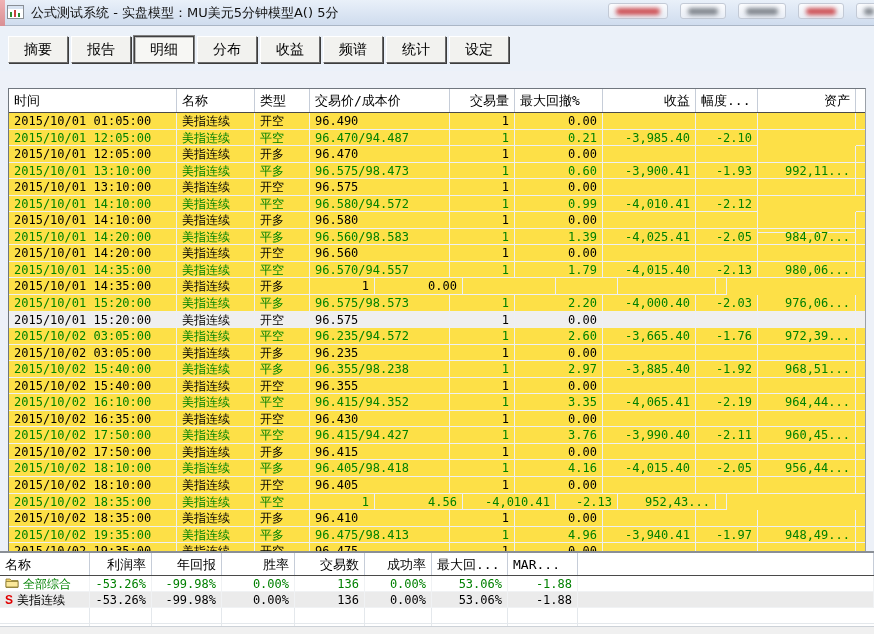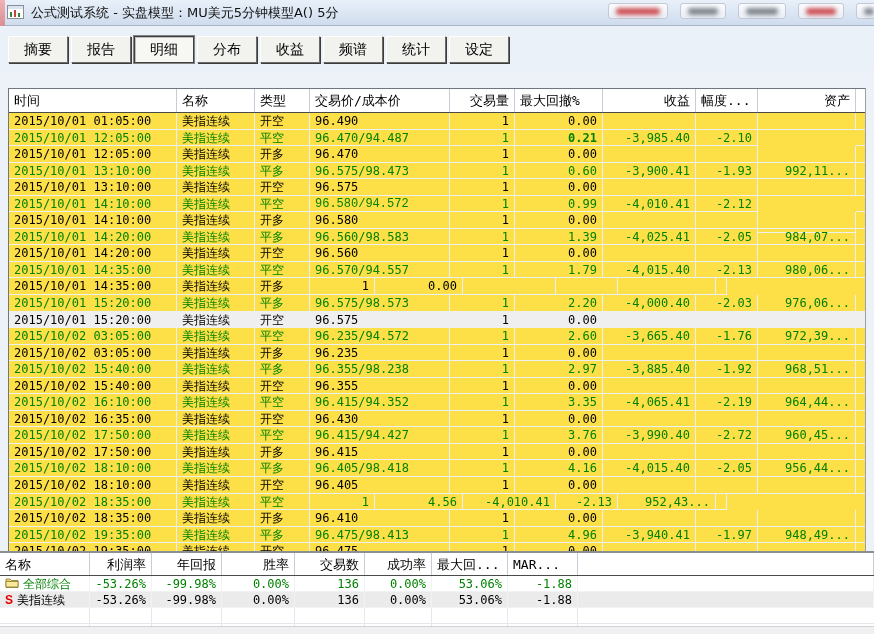--- a/index.html
+++ b/index.html
@@ -132,21 +132,21 @@
           <div class="td al-r" style="width: 62px;"></div>
           <div class="td al-r" style="width: 98px;"></div>
           <div class="td al-l" style="width: 11px;"></div>
         </div>
         <div class="tr green">
           <div class="td al-l" style="width: 168px;">2015/10/01 12:05:00</div>
           <div class="td al-l" style="width: 78px;">美指连续</div>
           <div class="td al-l" style="width: 55px;">平空</div>
           <div class="td al-l" style="width: 140px;">96.470/94.487</div>
           <div class="td al-r" style="width: 65px;">1</div>
-          <div class="td al-r" style="width: 88px; font-weight: bold;">0.21</div>
+          <div class="td al-r" style="width: 88px;">0.21</div>
           <div class="td al-r" style="width: 93px;">-3,985.40</div>
           <div class="td al-r" style="width: 62px;">-2.10</div>
           <div class="td al-r" style="width: 98px; margin-top: 32px;">996,01...</div>
           <div class="td al-l" style="width: 11px;"></div>
         </div>
         <div class="tr black">
           <div class="td al-l" style="width: 168px;">2015/10/01 12:05:00</div>
           <div class="td al-l" style="width: 78px;">美指连续</div>
           <div class="td al-l" style="width: 55px;">开多</div>
           <div class="td al-l" style="width: 140px;">96.470</div>
@@ -178,21 +178,21 @@
           <div class="td al-r" style="width: 88px;">0.00</div>
           <div class="td al-r" style="width: 93px;"></div>
           <div class="td al-r" style="width: 62px;"></div>
           <div class="td al-r" style="width: 98px;"></div>
           <div class="td al-l" style="width: 11px;"></div>
         </div>
         <div class="tr green">
           <div class="td al-l" style="width: 168px;">2015/10/01 14:10:00</div>
           <div class="td al-l" style="width: 78px;">美指连续</div>
           <div class="td al-l" style="width: 55px;">平空</div>
-          <div class="td al-l" style="width: 140px; font-family: Liberation Mono, monospace;">96.580/94.572</div>
+          <div class="td al-l" style="width: 140px;">96.580/94.572</div>
           <div class="td al-r" style="width: 65px;">1</div>
           <div class="td al-r" style="width: 88px;">0.99</div>
           <div class="td al-r" style="width: 93px;">-4,010.41</div>
           <div class="td al-r" style="width: 62px;">-2.12</div>
           <div class="td al-r" style="width: 98px; margin-top: 36px;">988,10...</div>
           <div class="td al-l" style="width: 11px;"></div>
         </div>
         <div class="tr black">
           <div class="td al-l" style="width: 168px;">2015/10/01 14:10:00</div>
           <div class="td al-l" style="width: 78px;">美指连续</div>
@@ -349,21 +349,21 @@
           <div class="td al-l" style="width: 11px;"></div>
         </div>
         <div class="tr green">
           <div class="td al-l" style="width: 168px;">2015/10/02 17:50:00</div>
           <div class="td al-l" style="width: 78px;">美指连续</div>
           <div class="td al-l" style="width: 55px;">平空</div>
           <div class="td al-l" style="width: 140px;">96.415/94.427</div>
           <div class="td al-r" style="width: 65px;">1</div>
           <div class="td al-r" style="width: 88px;">3.76</div>
           <div class="td al-r" style="width: 93px;">-3,990.40</div>
-          <div class="td al-r" style="width: 62px;">-2.72</div>
+          <div class="td al-r" style="width: 62px;">-2.11</div>
           <div class="td al-r" style="width: 98px;">960,45...</div>
           <div class="td al-l" style="width: 11px;"></div>
         </div>
         <div class="tr black">
           <div class="td al-l" style="width: 168px;">2015/10/02 17:50:00</div>
           <div class="td al-l" style="width: 78px;">美指连续</div>
           <div class="td al-l" style="width: 55px;">开多</div>
           <div class="td al-l" style="width: 140px;">96.415</div>
           <div class="td al-r" style="width: 65px;">1</div>
           <div class="td al-r" style="width: 88px;">0.00</div>

